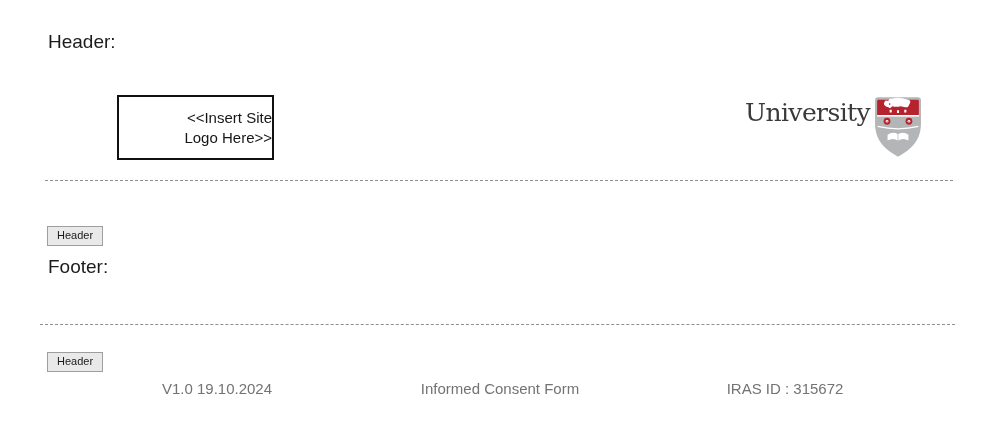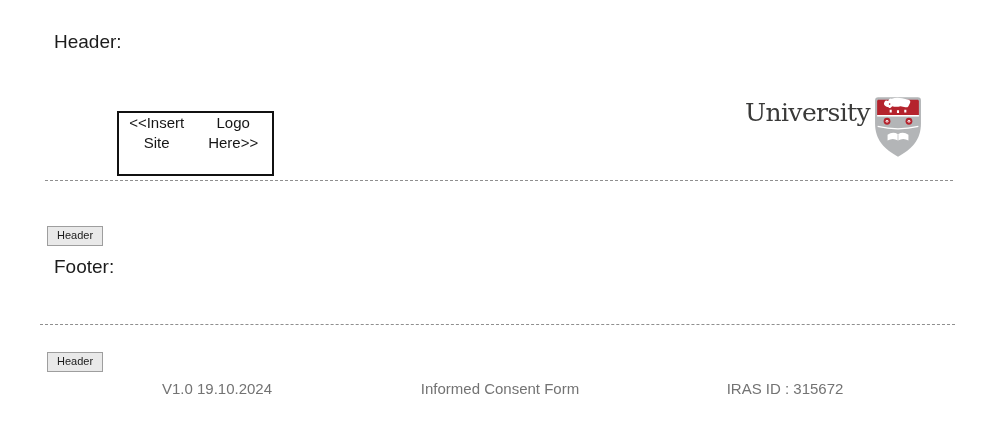--- a/index.html
+++ b/index.html
@@ -19,33 +19,32 @@
     background:#ffffff;
     font-family:"Liberation Sans","DejaVu Sans",sans-serif;
     color:var(--text);
     overflow:hidden;
   }
   .section-label{
     position:absolute;
     left:48px;
     font-size:19px;
     color:#1c1c1c;
-    margin-left:6px;
   }
   .section-label.header{top:31px;}
   .section-label.footer{top:256px;}
 
   .logo-box{
     position:absolute;
-    top:111px;
+    top:95px;
     box-sizing:border-box;
     border:2px solid var(--box-border);
     display:flex;
-    flex-direction:row;
-    align-items:flex-start;
+    flex-direction:column;
+    align-items:flex-end;
     justify-content:center;
     text-align:center;
     font-size:15px;
     line-height:20px;
     color:#161616;
     background:#fff;
   }
   .logo-box.site{left:117px;width:157px;height:65px;}
   .logo-box.collab{left:380px;width:241px;height:67px;}
 

